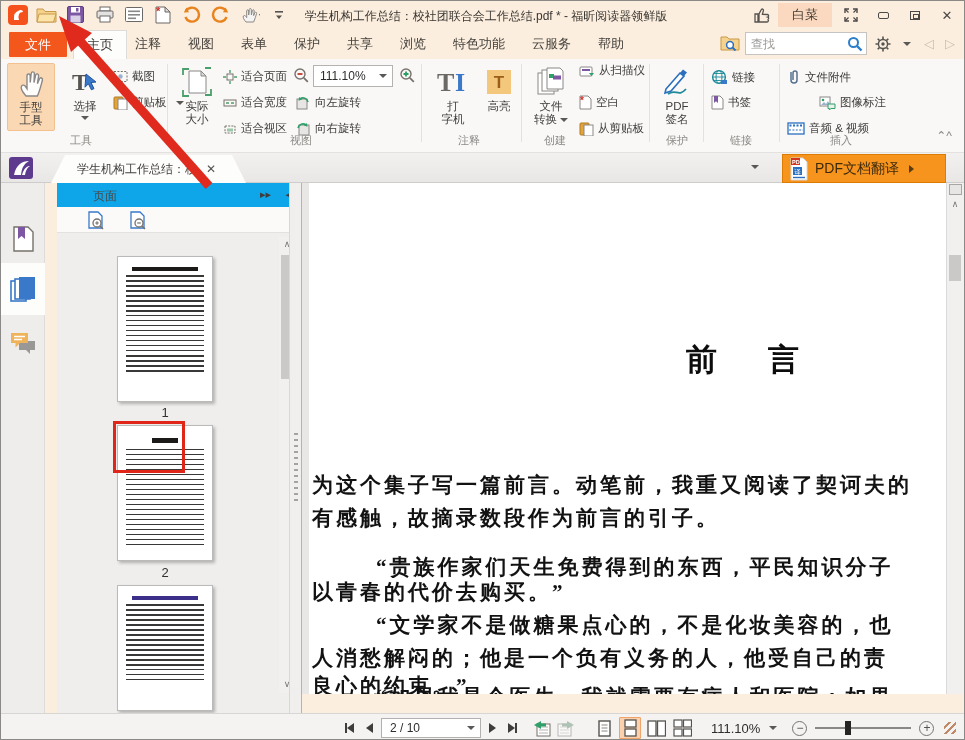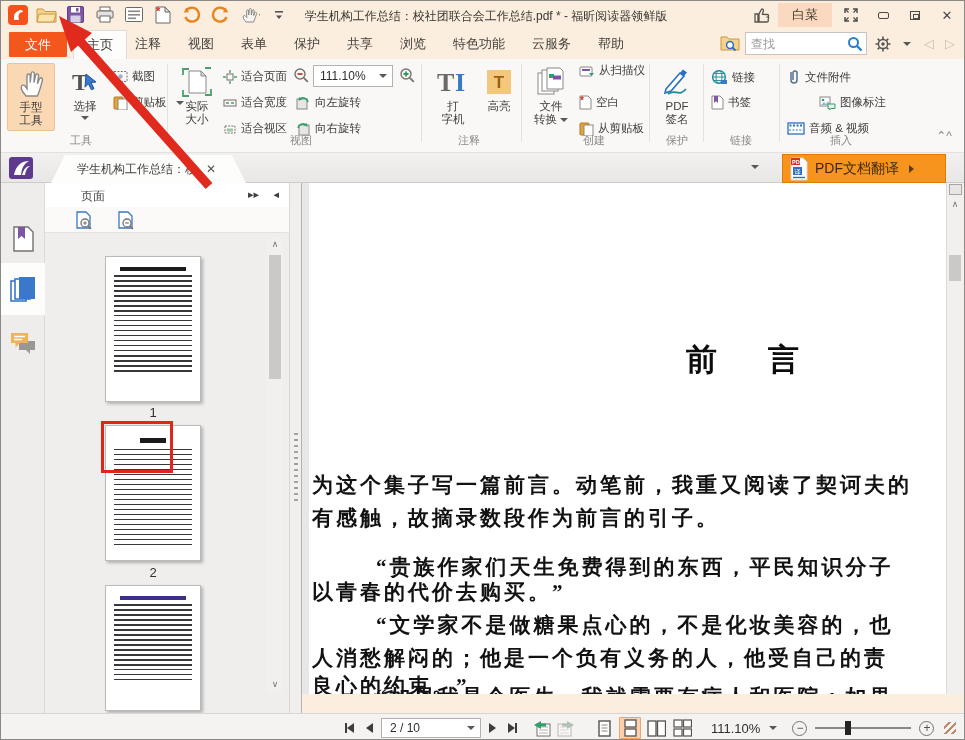--- a/index.html
+++ b/index.html
@@ -72,21 +72,21 @@
                    font-size:14px; color:#3d2a0c; }
   .translate-btn .arr { width:0; height:0; border-top:4px solid transparent; border-bottom:4px solid transparent;
                         border-left:5px solid #5a3c10; margin-left:4px; }
 
   
   .main { position:absolute; left:0; top:182px; width:100%; height:530px; }
   .iconstrip { position:absolute; left:0; top:0; width:44px; height:530px; background:#efedeb; border-right:1px solid #dddbd9; }
   .strip-sel { position:absolute; left:0; top:80px; width:44px; height:52px; background:#fdfdfc; }
   .stripicon { position:absolute; left:9px; width:26px; height:28px; display:flex; align-items:center; justify-content:center; }
 
-  .sidepanel { position:absolute; left:44px; top:0; width:244px; height:530px; background:#ffffff; }
+  .sidepanel { position:absolute; left:56px; top:0; width:244px; height:530px; background:#0ea5e9; }
   .panelhead { position:absolute; left:0; top:0; width:244px; height:24px; }
   .panelhead .pt { position:absolute; left:36px; top:5px; font-size:12px; color:#4a4846; }
   .ph-ic { position:absolute; top:5px; color:#3f3d3b; font-size:11px; }
   .paneltools { position:absolute; left:0; top:24px; width:244px; height:26px; background:#fbfaf9; border-bottom:1px solid #e4e2e0; }
   .thumbarea { position:absolute; left:0; top:50px; width:244px; height:480px; background:#efeeec; }
 
   .thumb { position:absolute; left:60px; width:96px; background:#fff; border:1px solid #bcbab8;
            box-shadow:2px 2px 3px rgba(0,0,0,.25); overflow:hidden; }
   .tnum { position:absolute; left:60px; width:96px; text-align:center; font-size:13px; color:#33312f; }
   .faketitle { margin:10px auto 4px; width:70%; height:4px; background:#1c1a18; }
@@ -441,21 +441,21 @@
         </svg>
       <span>空白</span>
     </div>
     <div class="rsmall" style="left:578px; top:62px;">
       <svg width="15" height="15">
           <rect x="1" y="2" width="9" height="12" rx="1" fill="#e3a33d" stroke="#b27a1e"></rect>
           <rect x="5" y="4" width="9" height="11" fill="#fff" stroke="#8a8886"></rect>
         </svg>
       <span>从剪贴板</span>
     </div>
-    <div class="grouplabel" style="left:533px; width:120px;">创建</div>
+    <div class="grouplabel" style="left:494px; width:120px;">创建</div>
     <div class="vsep" style="left:648px;"></div>
 
     <div class="bigbtn" style="left:652px;">
       <div class="bicon">
         <svg width="34" height="30">
             <path d="M6 22 L20 6 l4 3 L11 24 l-6 2 z" fill="#fff" stroke="#2a6fc0" stroke-width="1.6"></path>
             <path d="M20 6 l4 3 3-3.6 -4-3 z" fill="#2a6fc0"></path>
             <path d="M8 27 c8-6 10 4 18-5" fill="none" stroke="#1f8a9a" stroke-width="1.8"></path>
           </svg>
       </div>

